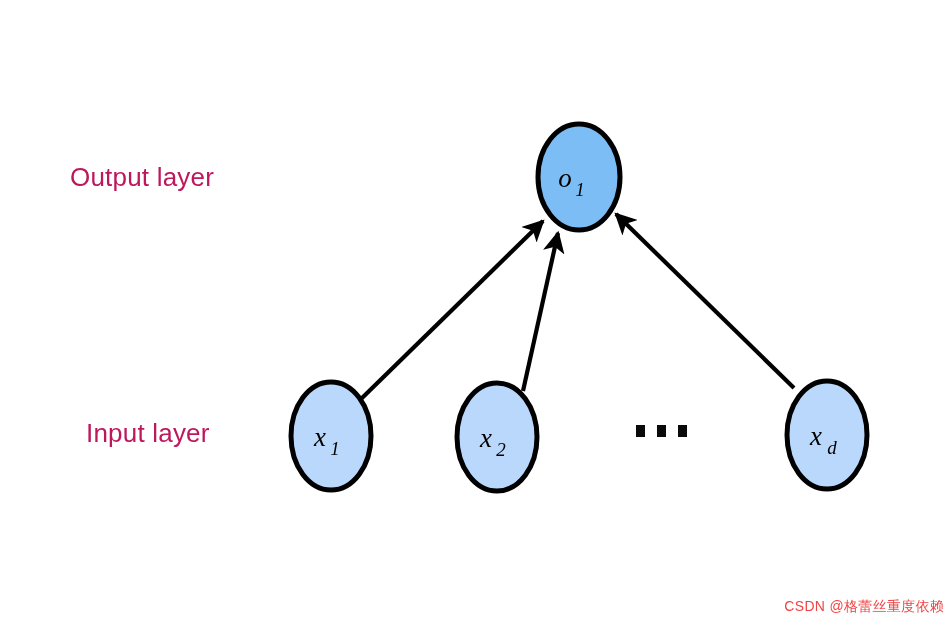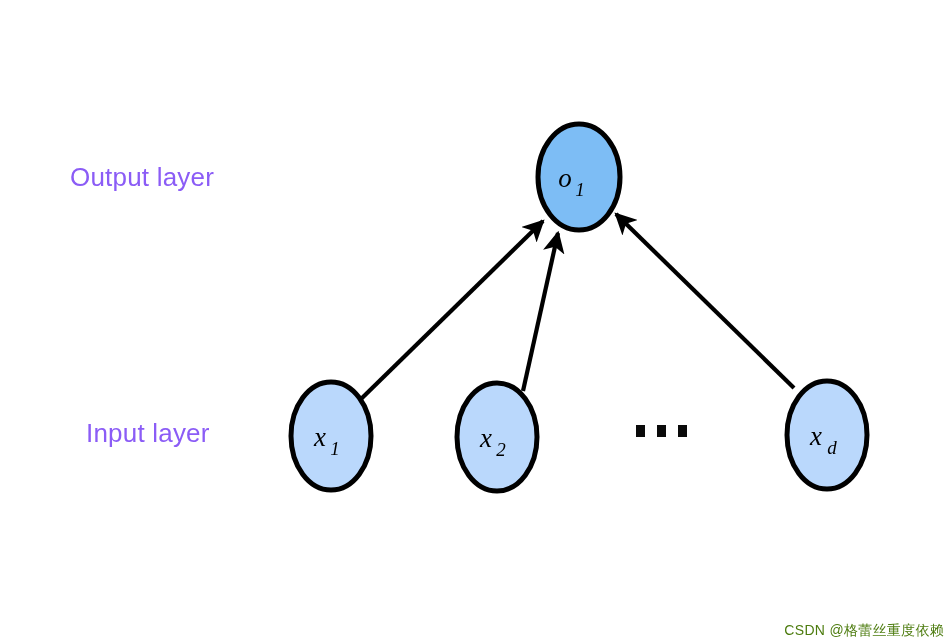--- a/index.html
+++ b/index.html
@@ -21,21 +21,21 @@
     left: 0;
     width: 952px;
     height: 640px;
   }
 
   .layer-label {
     position: absolute;
     font-family: "Liberation Sans", sans-serif;
     font-size: 26px;
     font-weight: 400;
-    color: #8b5cf6;
+    color: #be185d;
     white-space: nowrap;
     letter-spacing: 0.2px;
   }
   #label-output { left: 70px; top: 162px; }
   #label-input  { left: 70px; top: 418px; margin-left: 16px; }
 
   .node-text {
     font-family: "Liberation Serif", serif;
     font-style: italic;
     font-size: 27px;
@@ -63,24 +63,24 @@
     background: #0a0a0a;
     display: block;
   }
   .ellipsis-dots span:nth-child(1) { left: 0px; }
   .ellipsis-dots span:nth-child(2) { left: 21px; }
   .ellipsis-dots span:nth-child(3) { left: 42px; }
 
   #watermark {
     position: absolute;
     right: 8px;
-    bottom: 0;
+    bottom: 24px;
     font-family: "Liberation Sans", sans-serif;
     font-size: 14px;
-    color: #4d7c0f;
+    color: #ef4444;
     white-space: nowrap;
     letter-spacing: 0.3px;
   }
 </style>
 </head>
 <body>
 
 <svg id="canvas" viewBox="0 0 952 640" xmlns="http://www.w3.org/2000/svg">
   <defs>
     <marker id="arrow" viewBox="0 0 10 10" refX="9" refY="5" markerWidth="5.2" markerHeight="5.2" orient="auto-start-reverse">

